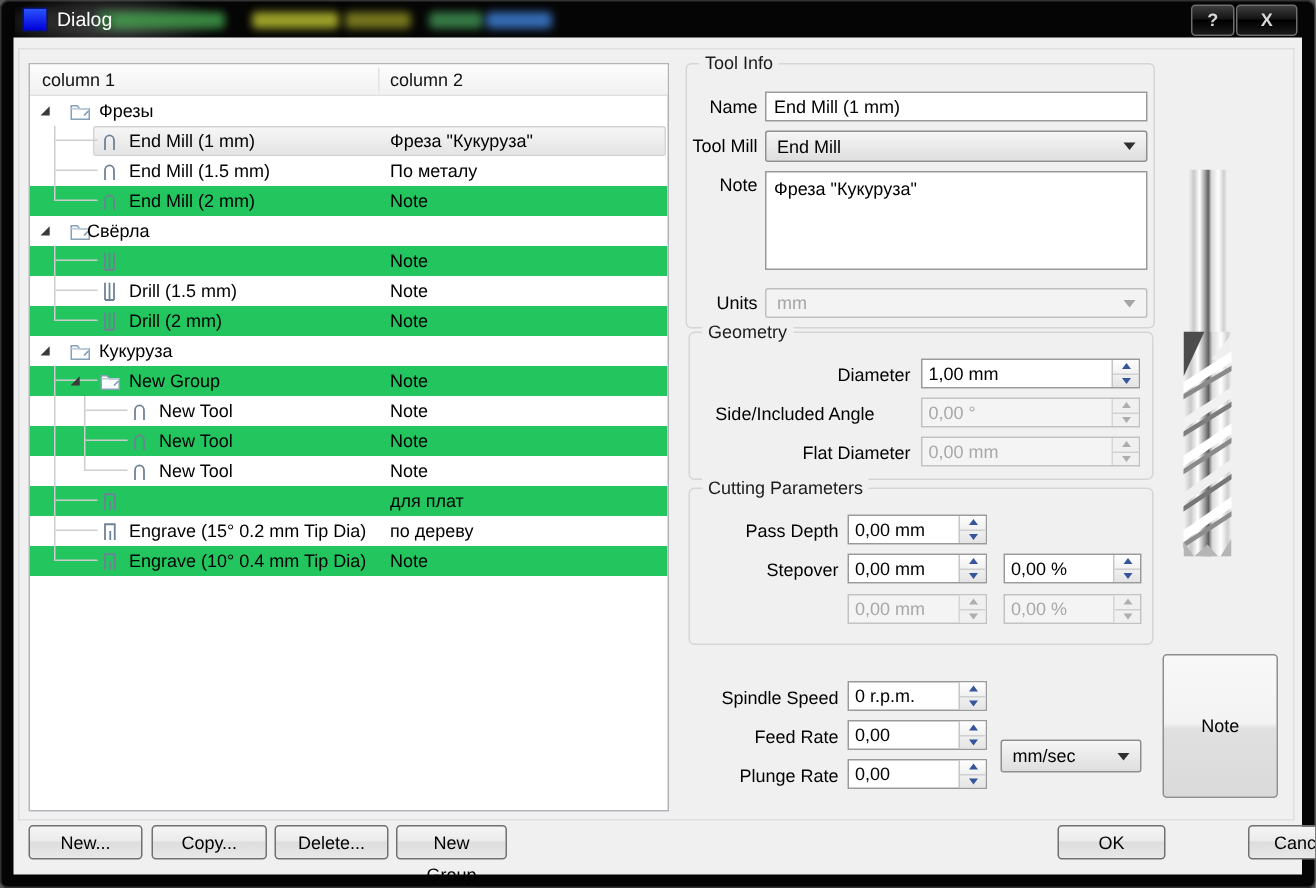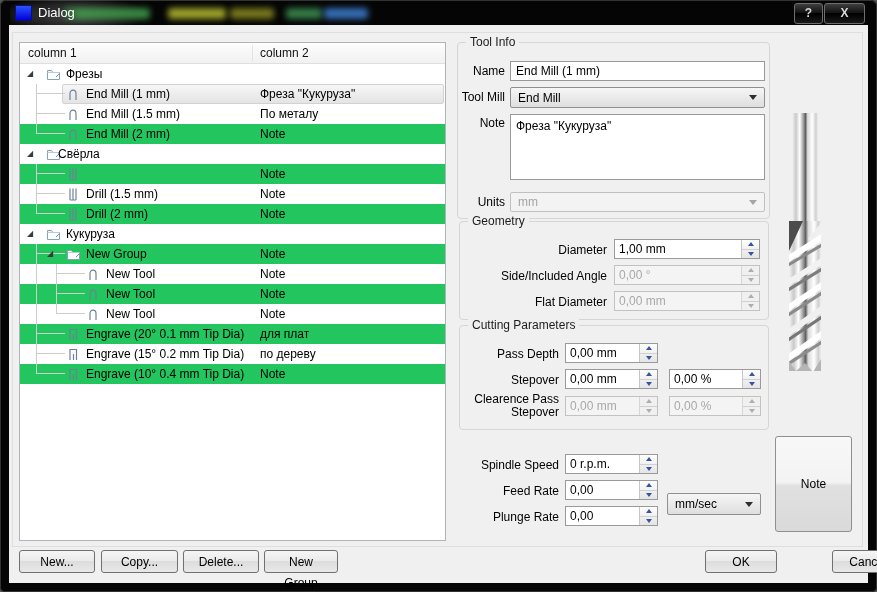--- a/index.html
+++ b/index.html
@@ -237,21 +237,20 @@
               </svg></span>
             <span class="row-label" style="left: 86px;">New Tool</span>
             <span class="row-note">Note</span>
           </div>
           <div class="tree-row striped" style="top: 260px;">
             <div class="guide" style="left: 16px; height: 20px;"></div>
             <div class="hguide" style="left: 17px; width: 28px;"></div>
             <span class="row-icon" style="left: 46px;"><svg width="14" height="14" viewBox="0 0 14 14">
                 <path d="M4 13 V2.5 H10.5 V13 M7.5 13 V7" stroke="#6e8296" stroke-width="1.2" fill="none"></path>
               </svg></span>
-            <span class="row-label" style="left: 66px;">Engrave (20° 0.1 mm Tip Dia)</span>
             <span class="row-note">для плат</span>
           </div>
           <div class="tree-row" style="top: 280px;">
             <div class="guide" style="left: 16px; height: 20px;"></div>
             <div class="hguide" style="left: 17px; width: 28px;"></div>
             <span class="row-icon" style="left: 46px;"><svg width="14" height="14" viewBox="0 0 14 14">
                 <path d="M4 13 V2.5 H10.5 V13 M7.5 13 V7" stroke="#6e8296" stroke-width="1.2" fill="none"></path>
               </svg></span>
             <span class="row-label" style="left: 66px;">Engrave (15° 0.2 mm Tip Dia)</span>
             <span class="row-note">по дереву</span>
@@ -294,21 +293,21 @@
       <span class="s-txt">1,00 mm</span>
       <span class="s-btns">
           <span class="s-up">
             <span class="tri-up"></span>
           </span>
           <span class="s-dn">
             <span class="tri-dn"></span>
           </span>
         </span>
     </div>
-    <div class="flabel" style="left:460px; top:244px; width:138px;">Side/Included Angle</div>
+    <div class="flabel" style="left:436px; top:244px; width:138px;">Side/Included Angle</div>
     <div class="spin disabled" style="left:605px; top:240px; width:146px; height:20px;">
       <span class="s-txt">0,00 °</span>
       <span class="s-btns">
           <span class="s-up">
             <span class="tri-up"></span>
           </span>
           <span class="s-dn">
             <span class="tri-dn"></span>
           </span>
         </span>
@@ -357,21 +356,20 @@
       <span class="s-txt">0,00 %</span>
       <span class="s-btns">
           <span class="s-up">
             <span class="tri-up"></span>
           </span>
           <span class="s-dn">
             <span class="tri-dn"></span>
           </span>
         </span>
     </div>
-    <div class="flabel two-line" style="left:458px; top:368px; width:92px;">Clearence Pass Stepover</div>
     <div class="spin disabled" style="left:556px; top:371px; width:93px; height:20px;">
       <span class="s-txt">0,00 mm</span>
       <span class="s-btns">
           <span class="s-up">
             <span class="tri-up"></span>
           </span>
           <span class="s-dn">
             <span class="tri-dn"></span>
           </span>
         </span>

